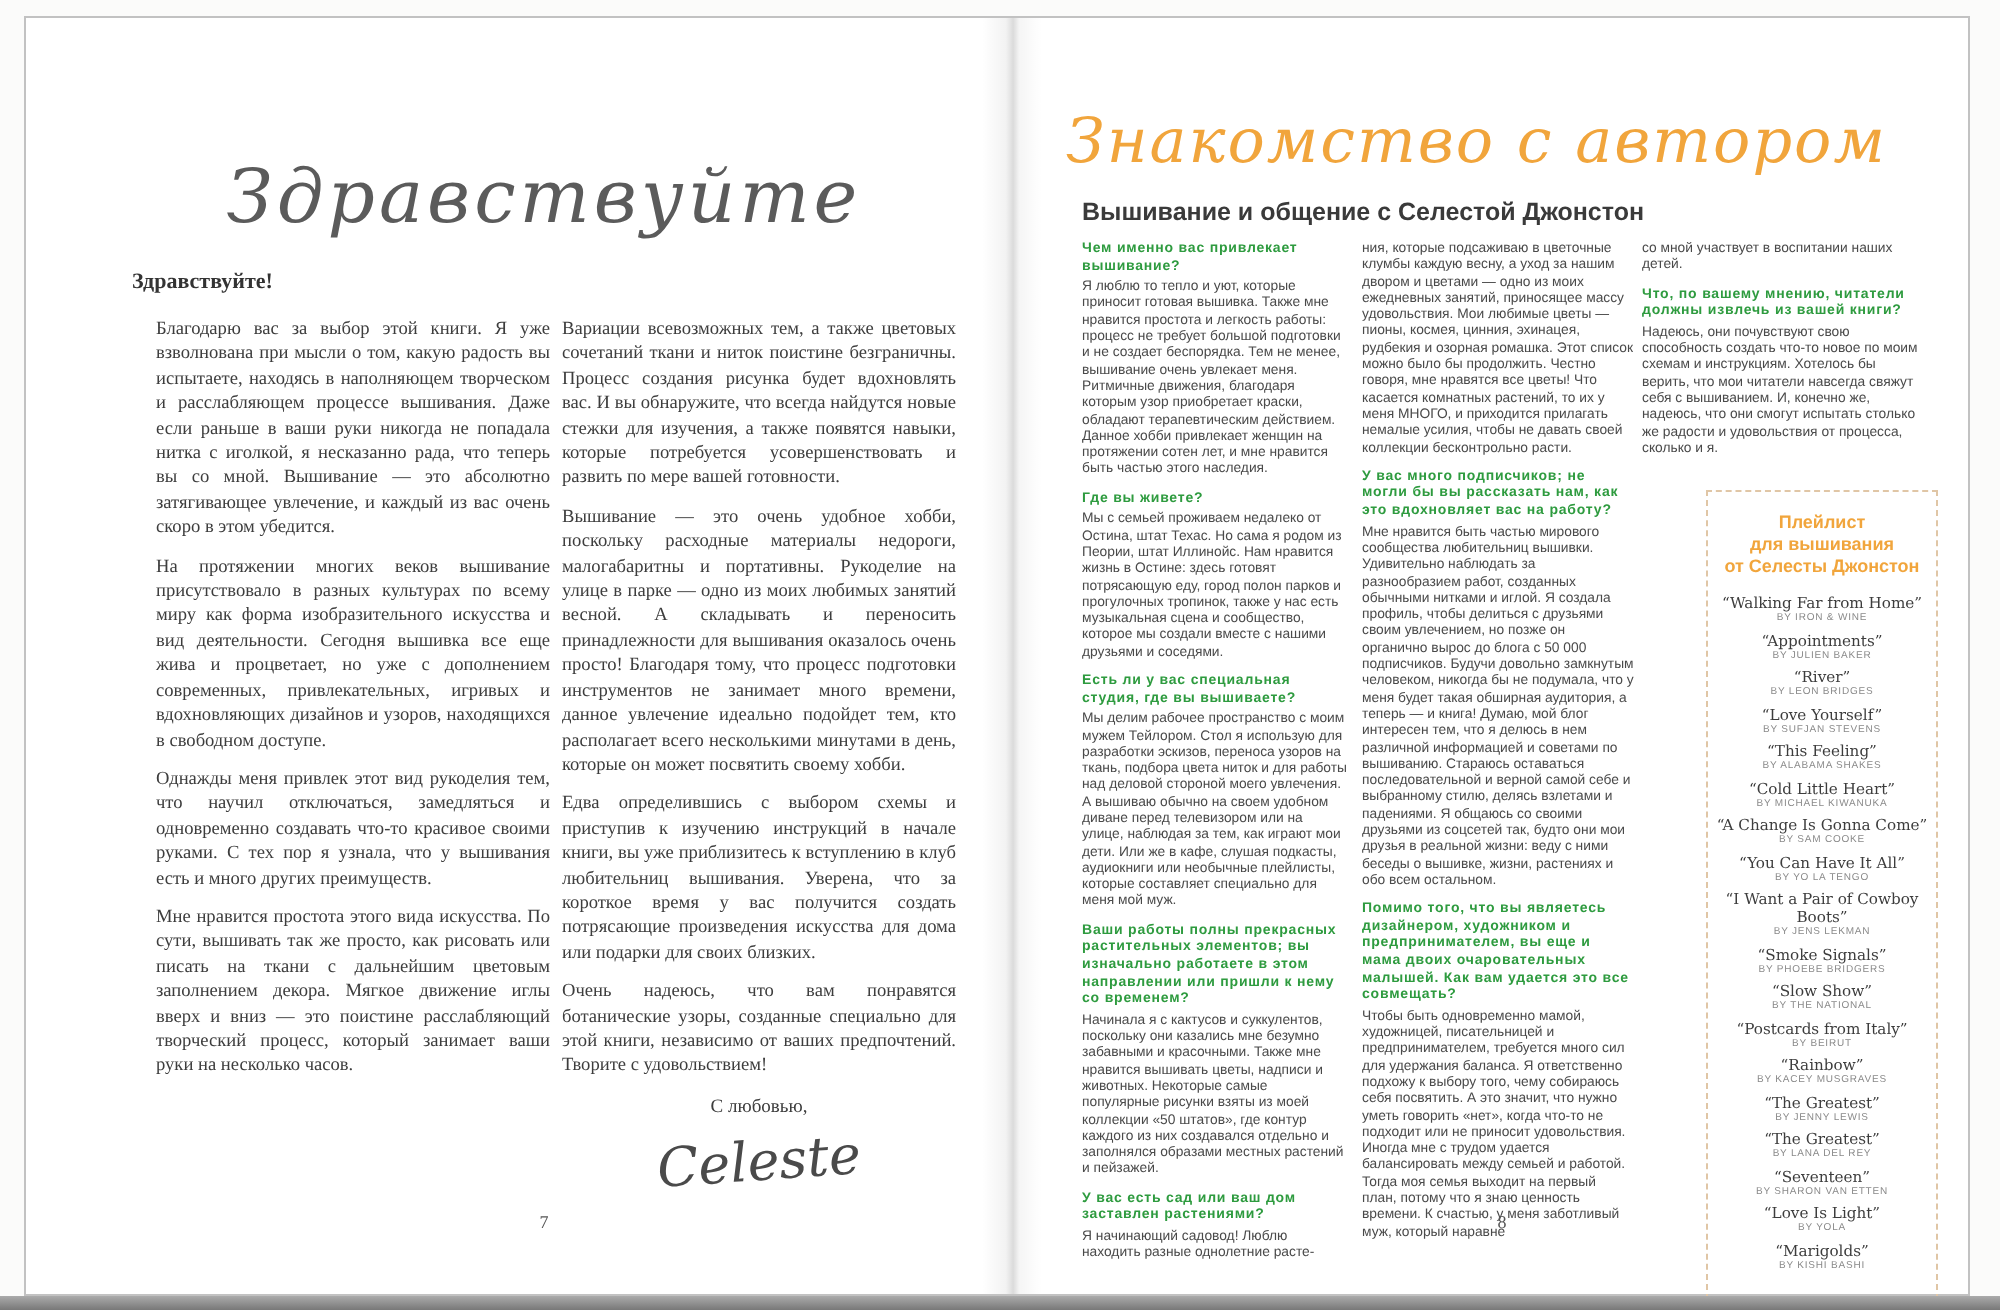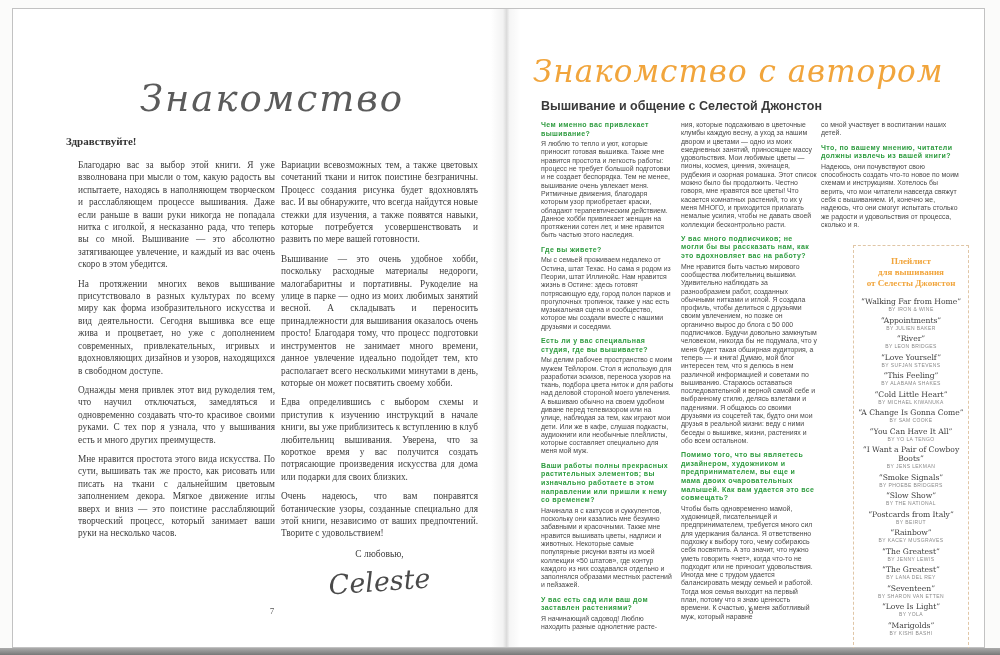--- a/index.html
+++ b/index.html
@@ -70,39 +70,39 @@
     margin:6px 0 2px 0;font-size:7px;line-height:8.6px;
   }
   .question:first-child{margin-top:0;}
   .answer{margin:0 0 4px 0;}
   
   .playlist{
     position:absolute;left:840px;top:236px;width:116px;box-sizing:border-box;
     border:1px dashed #e0c6a6;padding:10px 2px 10px 2px;text-align:center;
   }
   .playlist-title{
-    font-family:Liberation Serif, serif;
+    font-family:Liberation Sans, sans-serif;
     font-size:9px;line-height:11px;font-weight:bold;color:#f1a53c;
     white-space:pre-line;margin-bottom:8px;
   }
   .song{margin-bottom:3px;}
   .song-title{
     font-family:"DejaVu Serif", serif;font-size:7.6px;line-height:9px;color:#3d3d3d;
   }
   .song-artist{
     font-family:"Liberation Sans", sans-serif;font-size:5px;line-height:6.5px;
     color:#8a8a8a;letter-spacing:0.4px;text-transform:uppercase;
   }
 </style>
 </head>
 <body>
 
 <div class="book">
 
-  <div class="lp-title">Знакомство</div>
+  <div class="lp-title">Здравствуйте</div>
   <div class="lp-greeting">Здравствуйте!</div>
 
   <div class="lp-col lp-col1">
       <p class="para">Благодарю вас за выбор этой книги. Я уже взволнована при мысли о том, какую радость вы испытаете, находясь в наполняющем творческом и расслабляющем процессе вышивания. Даже если раньше в ваши руки никогда не попадала нитка с иголкой, я несказанно рада, что теперь вы со мной. Вышивание — это абсолютно затягивающее увлечение, и каждый из вас очень скоро в этом убедится.</p>
       <p class="para">На протяжении многих веков вышивание присутствовало в разных культурах по всему миру как форма изобразительного искусства и вид деятельности. Сегодня вышивка все еще жива и процветает, но уже с дополнением современных, привлекательных, игривых и вдохновляющих дизайнов и узоров, находящихся в свободном доступе.</p>
       <p class="para">Однажды меня привлек этот вид рукоделия тем, что научил отключаться, замедляться и одновременно создавать что-то красивое своими руками. С тех пор я узнала, что у вышивания есть и много других преимуществ.</p>
       <p class="para">Мне нравится простота этого вида искусства. По сути, вышивать так же просто, как рисовать или писать на ткани с дальнейшим цветовым заполнением декора. Мягкое движение иглы вверх и вниз — это поистине расслабляющий творческий процесс, который занимает ваши руки на несколько часов.</p>
     </div>
 
   <div class="lp-col lp-col2">

